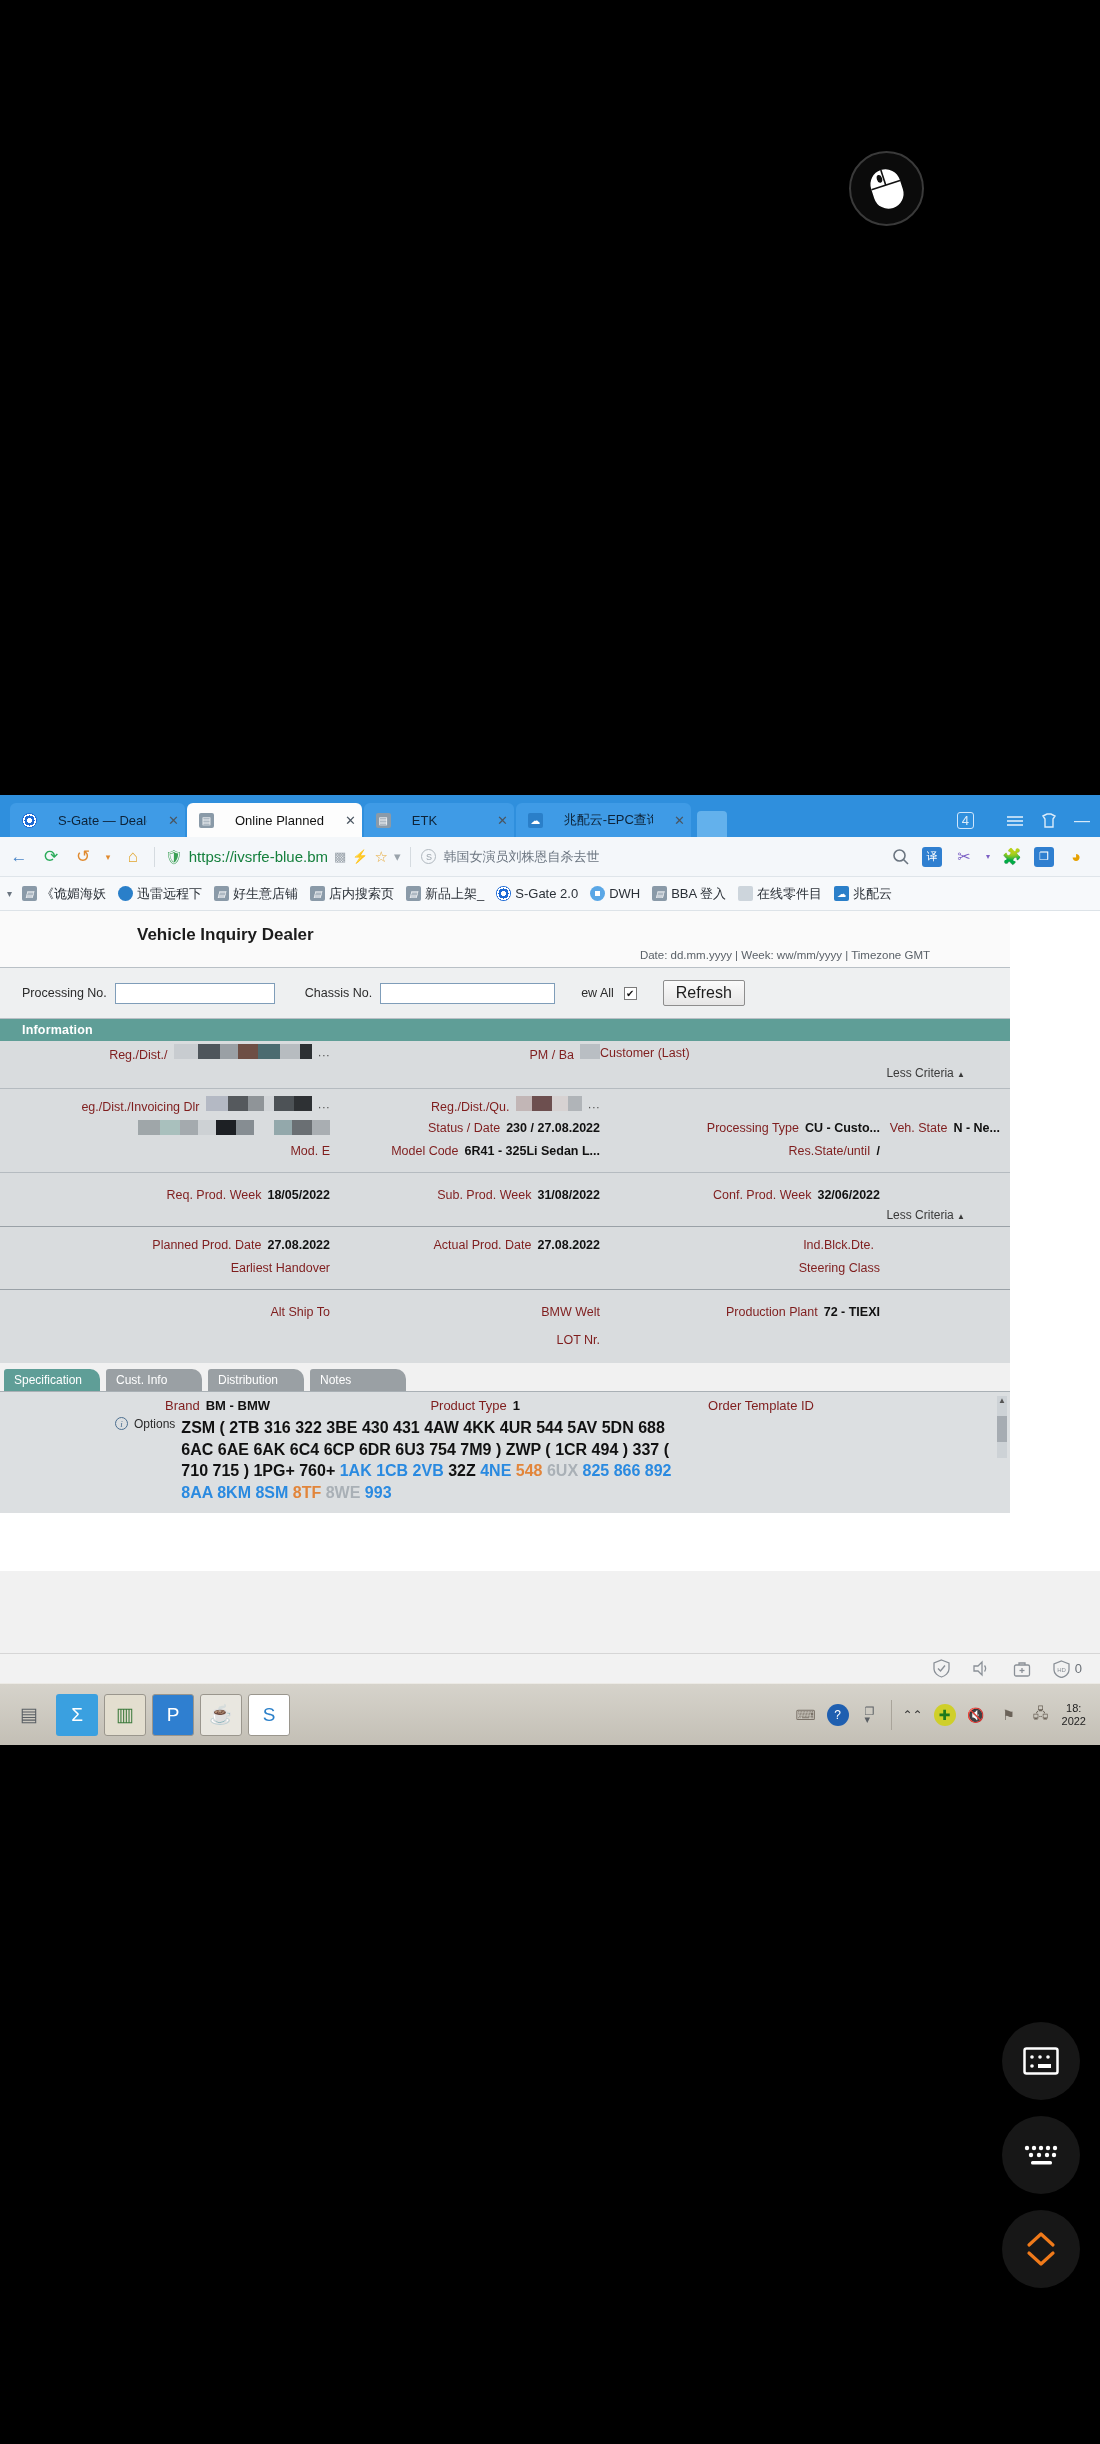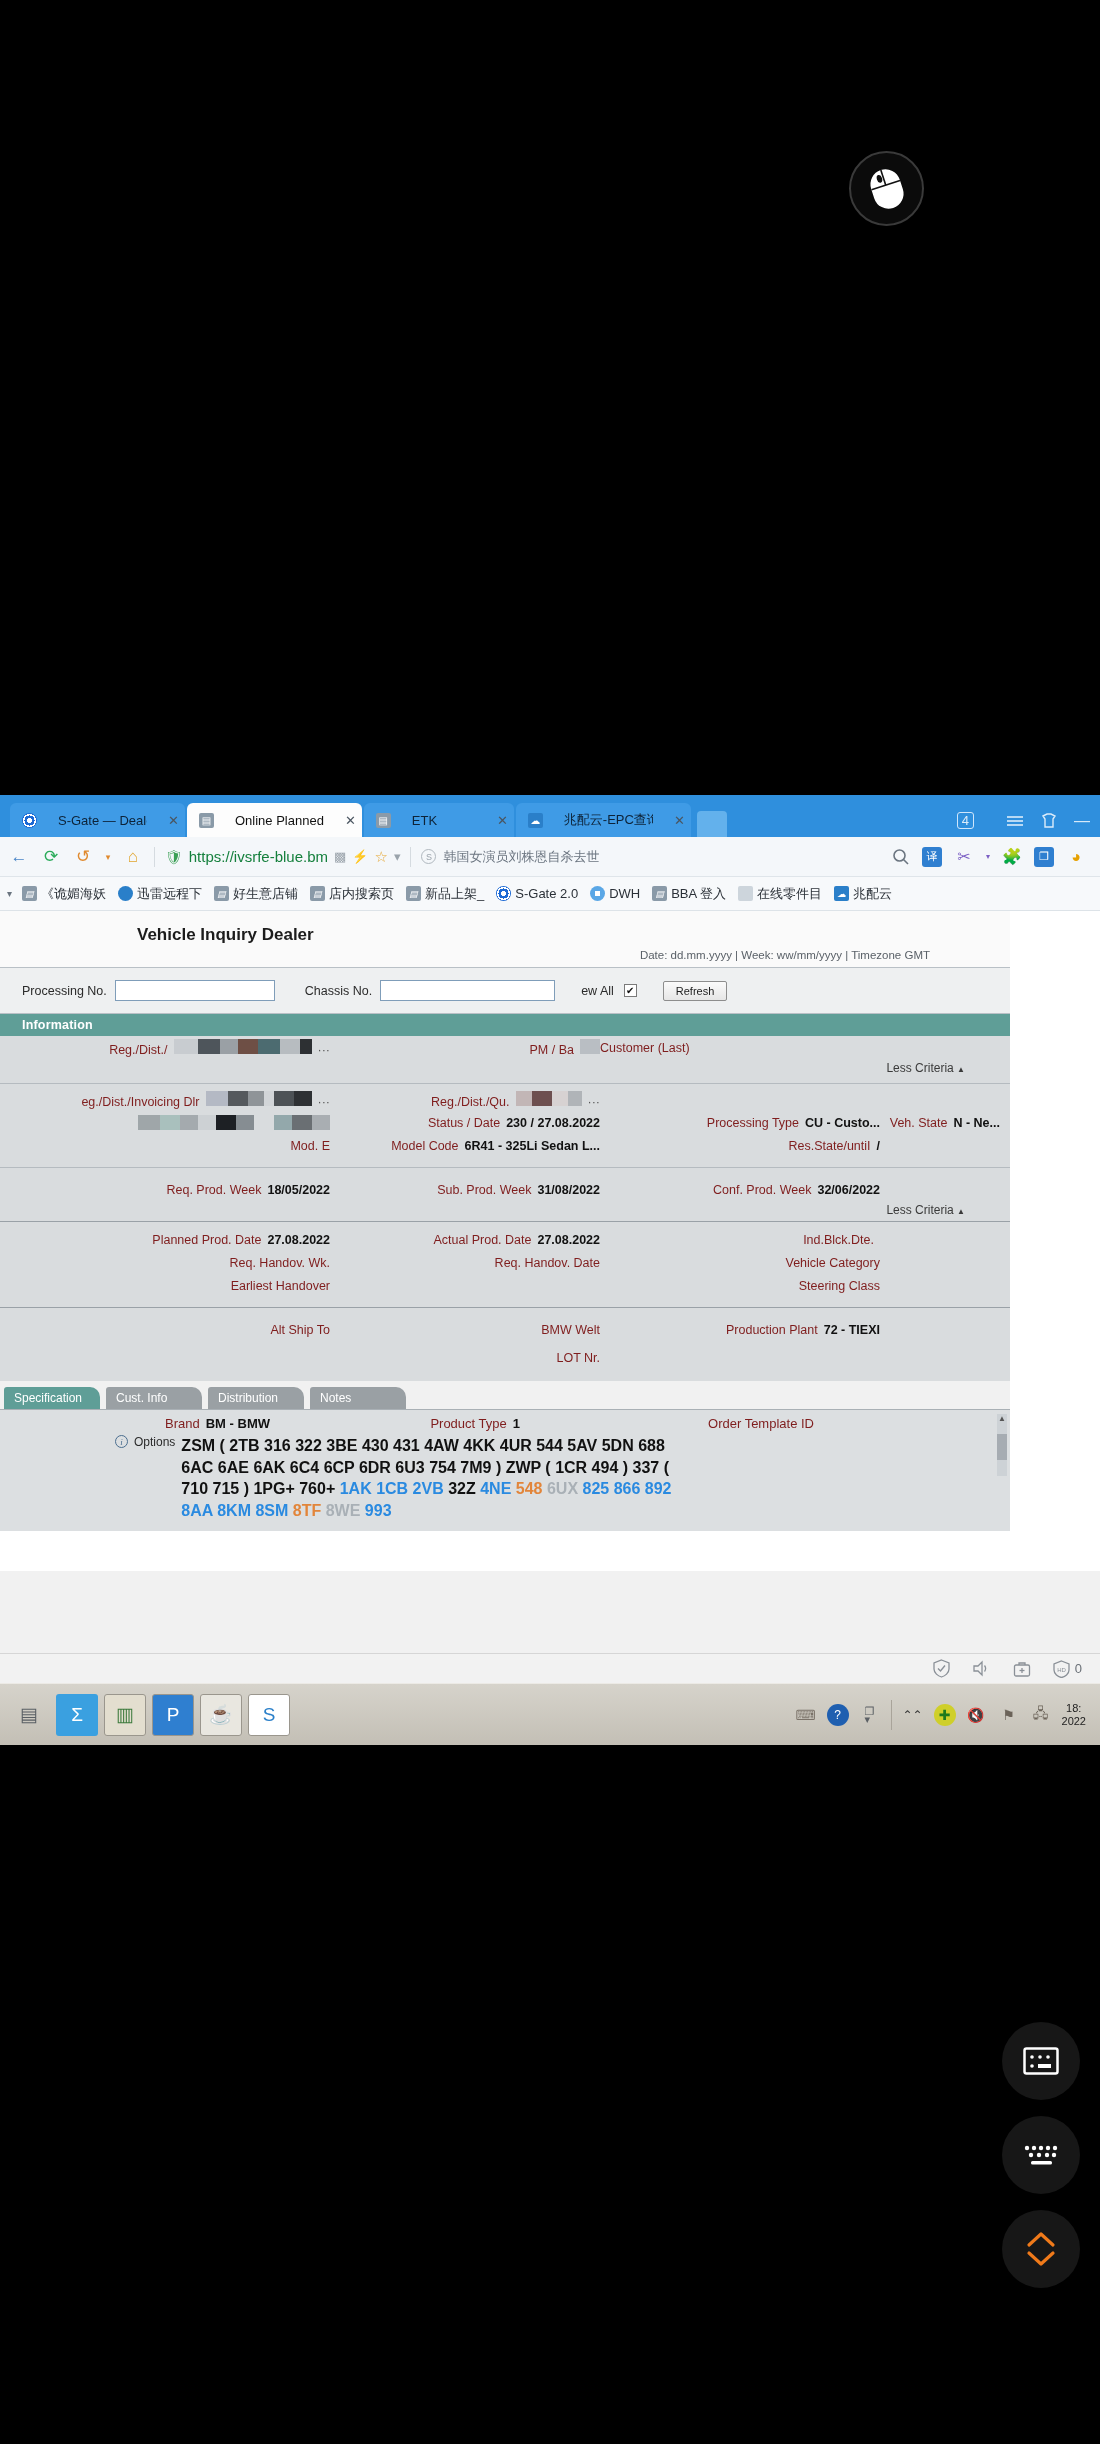--- a/index.html
+++ b/index.html
@@ -120,21 +120,21 @@
     border-top: 1px solid #b9c0c6; border-bottom: 1px solid #b9c0c6;
     padding: 10px 0;
   }
   .crit-row { display: flex; align-items: center; padding: 2px 0 2px 22px; font-size: 12.5px; color: #2b2b2b; }
   .lbl { color: #2b2b2b; }
   .inp {
     height: 21px; background: #fff; border: 1px solid #7f9db9; margin-left: 8px;
   }
   .btn {
     background: linear-gradient(#fbfbfb,#e6e6e6); border: 1px solid #8d8d8d;
-    border-radius: 2px; font-size: 11px; padding: 3px 12px; color: #1c1c1c;
+    border-radius: 2px; font-size: 16px; padding: 3px 12px; color: #1c1c1c;
   }
   .chk { width: 13px; height: 13px; border: 1px solid #7a7a7a; background: #fff;
     display: inline-flex; align-items: center; justify-content: center; font-size: 10px; color: #111; }
 
   
   .sec-head {
     background: #5f9e97; color: #fff; font-size: 12.5px; font-weight: bold;
     padding: 4px 0 4px 22px; letter-spacing: .2px;
   }
   .info-body { background: #d9dcde; }
@@ -502,32 +502,20 @@
               <span class="k">Actual Prod. Date</span>
               <span class="v">27.08.2022</span>
             </span>
             <span class="fcell c3">
               <span class="k">Ind.Blck.Dte.</span>
               <span class="v"></span>
             </span>
             <span class="fcell c4"></span>
           </div>
 
-          <div class="frow">
-            <span class="fcell c1">
-              <span class="k">Req. Handov. Wk.</span>
-            </span>
-            <span class="fcell c2">
-              <span class="k">Req. Handov. Date</span>
-            </span>
-            <span class="fcell c3">
-              <span class="k">Vehicle Category</span>
-            </span>
-            <span class="fcell c4"></span>
-          </div>
 
           <div class="frow">
             <span class="fcell c1">
               <span class="k">Earliest Handover</span>
             </span>
             <span class="fcell c2"></span>
             <span class="fcell c3">
               <span class="k">Steering Class</span>
             </span>
             <span class="fcell c4"></span>

